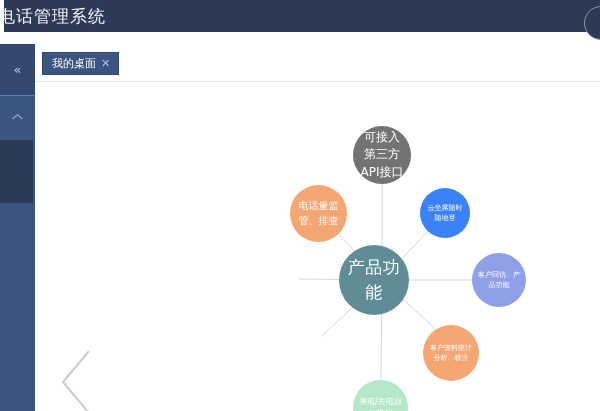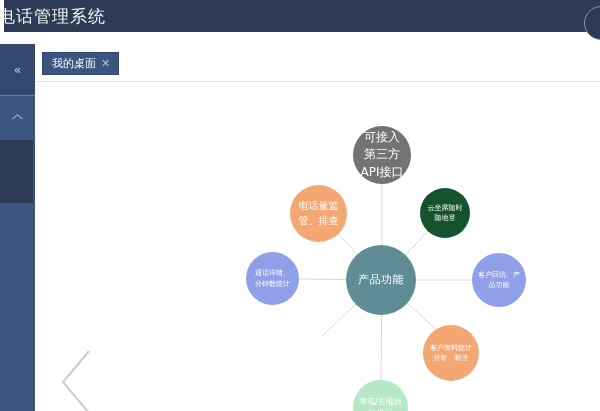--- a/index.html
+++ b/index.html
@@ -96,27 +96,27 @@
     display: flex; align-items: center; justify-content: center;
     text-align: center;
     color: #ffffff;
     line-height: 1.45;
     cursor: pointer;
   }
   .node-text { padding: 0 6px; display: block; }
 
   .node-center {
     width: 70px; height: 70px;
-    left: 311px; top: 163px;
+    left: 304px; top: 163px;
     background: #5f8c95;
-    font-size: 11px;
+    font-size: 17px;
     letter-spacing: .5px;
   }
   .node-top      { width: 58px; height: 58px; left: 318px; top: 44px;  background: #737373; font-size: 12px; }
-  .node-tr       { width: 50px; height: 50px; left: 385px; top: 106px; background: #14532d; font-size: 7px; }
+  .node-tr       { width: 50px; height: 50px; left: 385px; top: 106px; background: #3b82f6; font-size: 7px; }
   .node-right    { width: 54px; height: 54px; left: 437px; top: 171px; background: #8f9fe8; font-size: 7px; }
   .node-br       { width: 56px; height: 56px; left: 388px; top: 243px; background: #f4a673; font-size: 7px; }
   .node-bottom   { width: 55px; height: 55px; left: 318px; top: 298px; background: #b6e8c8; font-size: 8px; }
   .node-bl       { width: 50px; height: 50px; left: 262px; top: 229px; background: #2790e3; font-size: 7px; }
   .node-left     { width: 53px; height: 53px; left: 211px; top: 170px; background: #8f9fe8; font-size: 7px; }
   .node-tl       { width: 57px; height: 57px; left: 255px; top: 103px; background: #f4a673; font-size: 10px; }
 
   .node-top .node-text,
   .node-bottom .node-text { color: #ffffff; }
 
@@ -197,23 +197,20 @@
 
       <div class="node node-br">
         <span class="node-text">客户资料统计分析、标注</span>
       </div>
 
       <div class="node node-bottom">
         <span class="node-text">来电/去电自动弹屏</span>
       </div>
 
 
-      <div class="node node-left">
-        <span class="node-text">通话详情、分钟数统计</span>
-      </div>
 
       <div class="node node-tl">
         <span class="node-text">电话量监管、排查</span>
       </div>
 
     </div>
   </div>
 </div>
 
 </body></html>

